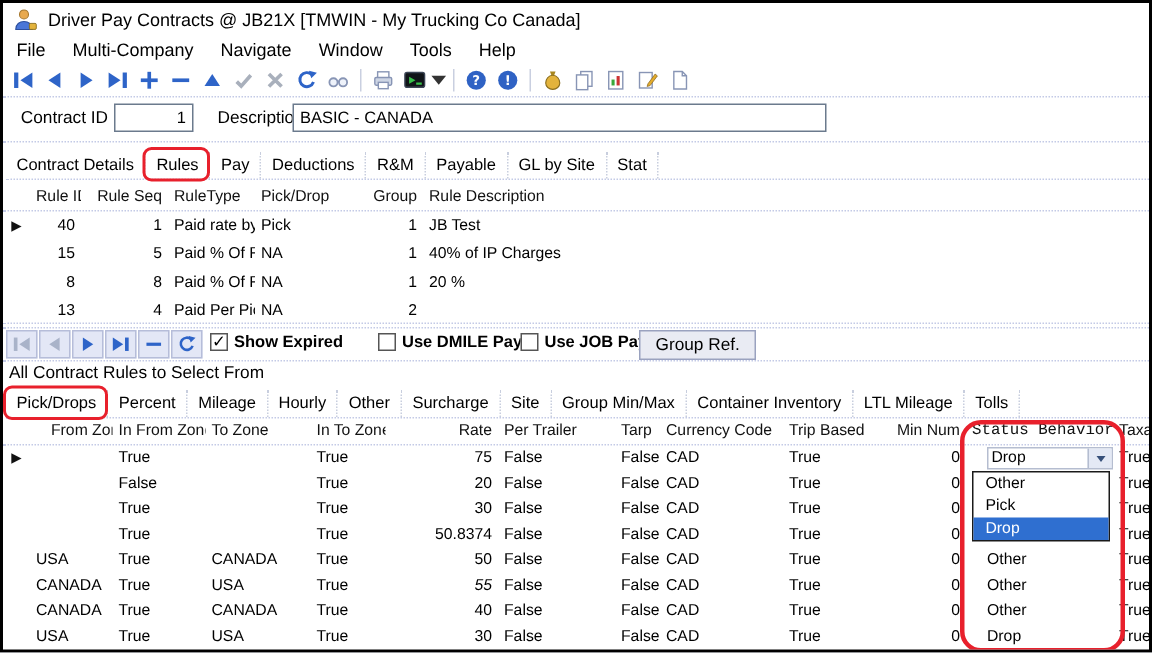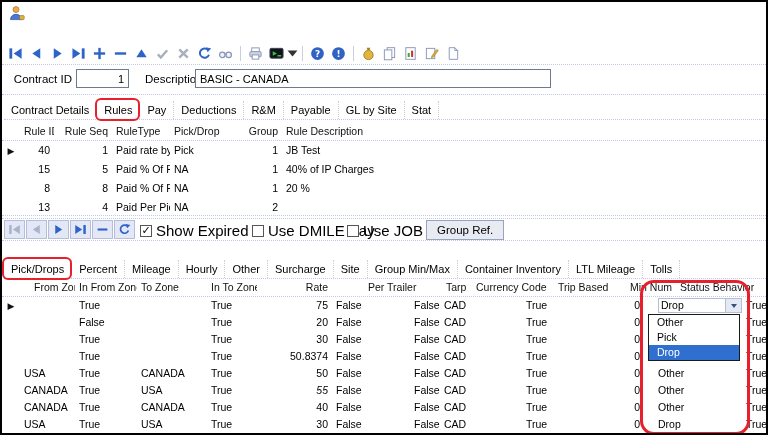--- a/index.html
+++ b/index.html
@@ -63,38 +63,47 @@
   .dditem.sel{background:var(--hl);color:#fff;}
   
   .ring-status{position:absolute;left:638px;top:1px;width:104px;height:149px;border:3px solid var(--red);border-radius:14px;z-index:30;pointer-events:none;}
   
   .midbar{position:absolute;top:216px;left:0;right:0;height:23px;border-top:1px dotted #c3cae6;border-bottom:1px dotted #c3cae6;box-sizing:border-box;}
   .navgroup{position:absolute;left:2px;top:1px;display:flex;}
   .mbtn{width:21px;height:19px;background:#e3e7f6;border:1px solid #b6bdd9;box-sizing:border-box;display:flex;align-items:center;justify-content:center;margin-right:1px;}
   .mbtn svg{width:13px;height:13px;display:block;}
   .cbwrap{position:absolute;top:3px;display:flex;align-items:center;gap:4px;}
   .cb{width:12px;height:12px;border:1px solid #555;background:#fff;display:inline-flex;align-items:center;justify-content:center;font-size:11px;line-height:11px;box-sizing:border-box;}
-  .cblabel{font-size:15px;}
+  .cblabel{font-size:11px;font-weight:bold;}
   .groupref{position:absolute;left:424px;top:1px;height:20px;padding:0 10px;background:#e9ebf3;border:1px solid #9aa2bf;font-family:"Liberation Sans",sans-serif;font-size:11.5px;}
   .seclabel{position:absolute;top:241px;left:4px;font-size:11.5px;}
 </style>
 </head>
 <body>
 
 <div class="window" style="--red: #e8202c; --blue: #2e64c8; --hl: #2f6fd0;">
   <div class="titlebar">
     <span class="ticon" id="title-icon">
         <svg viewBox="0 0 16 16" xmlns="http://www.w3.org/2000/svg">
           <circle cx="7" cy="4.6" r="3" fill="#e8a94f" stroke="#a4762c" stroke-width="0.7"></circle>
           <path d="M1.5 14.6c0-3.4 2.5-5.3 5.5-5.3s5.5 1.9 5.5 5.3z" fill="#4a76d8" stroke="#2c4f9e" stroke-width="0.7"></path>
           <rect x="10.6" y="10.6" width="4.6" height="4" rx="0.8" fill="#e3b33c" stroke="#8a6d1d" stroke-width="0.6"></rect>
         </svg>
       </span>
+    <span class="ttext">Driver Pay Contracts @ JB21X [TMWIN - My Trucking Co Canada]</span>
   </div>
 
+  <div class="menubar" id="menubar">
+      <span class="menu-item">File</span>
+      <span class="menu-item">Multi-Company</span>
+      <span class="menu-item">Navigate</span>
+      <span class="menu-item">Window</span>
+      <span class="menu-item">Tools</span>
+      <span class="menu-item">Help</span>
+    </div>
   <div class="toolbar" id="toolbar">
       <div class="tbtn">
         <svg viewBox="0 0 16 16" xmlns="http://www.w3.org/2000/svg">
           <rect x="1.5" y="2.5" width="3" height="11" fill="#2e64c8"></rect>
           <polygon points="14.5,2.5 6,8 14.5,13.5" fill="#2e64c8"></polygon>
         </svg>
       </div>
       <div class="tbtn">
         <svg viewBox="0 0 16 16" xmlns="http://www.w3.org/2000/svg">
           <polygon points="12,2.5 3.5,8 12,13.5" fill="#2e64c8"></polygon>
@@ -324,20 +333,21 @@
         </span><span class="cbwrap" style="left: 250px;">
           <span class="cb"></span>
           <span class="cblabel">Use DMILE Pay</span>
         </span><span class="cbwrap" style="left: 345px;">
           <span class="cb"></span>
           <span class="cblabel">Use JOB Pay</span>
         </span></span>
     <button class="groupref">Group Ref.</button>
   </div>
 
+  <div class="seclabel">All Contract Rules to Select From</div>
 
   <div class="tabs tabs2" id="tabs2">
       <span class="tab ringed">Pick/Drops</span>
       <span class="tab">Percent</span>
       <span class="tab">Mileage</span>
       <span class="tab">Hourly</span>
       <span class="tab">Other</span>
       <span class="tab">Surcharge</span>
       <span class="tab">Site</span>
       <span class="tab">Group Min/Max</span>
@@ -347,26 +357,26 @@
     </div>
 
   <div class="grid grid2" id="zones-grid">
       <div class="grow ghead">
         <div class="c ctr" style="width: 18px;"></div>
         <div class="c" style="width: 55px; padding-left: 14px;">From Zone</div>
         <div class="c" style="width: 62px;">In From Zone</div>
         <div class="c" style="width: 70px;">To Zone</div>
         <div class="c" style="width: 50px;">In To Zone</div>
         <div class="c r" style="width: 75px;">Rate</div>
-        <div class="c" style="width: 78px; margin-left: 32px;">Per Trailer</div>
+        <div class="c" style="width: 78px;">Per Trailer</div>
         <div class="c" style="width: 30px;">Tarp</div>
         <div class="c" style="width: 82px;">Currency Code</div>
         <div class="c" style="width: 66px;">Trip Based</div>
         <div class="c r" style="width: 56px;">Min Num</div>
-        <div class="c" style="width: 98px; ">Status Behavior</div>
+        <div class="c" style="width: 98px;  font-family: Liberation Mono, monospace;">Status Behavior</div>
         <div class="c" style="width: 24px;">Taxable</div>
       </div>
       <div class="grow">
         <div class="c ctr" style="width: 18px;"><span class="selarrow">▶</span></div>
         <div class="c" style="width: 55px;"></div>
         <div class="c" style="width: 62px;">True</div>
         <div class="c" style="width: 70px;"></div>
         <div class="c" style="width: 50px;">True</div>
         <div class="c r" style="width: 75px;">75</div>
         <div class="c" style="width: 78px;">False</div>

